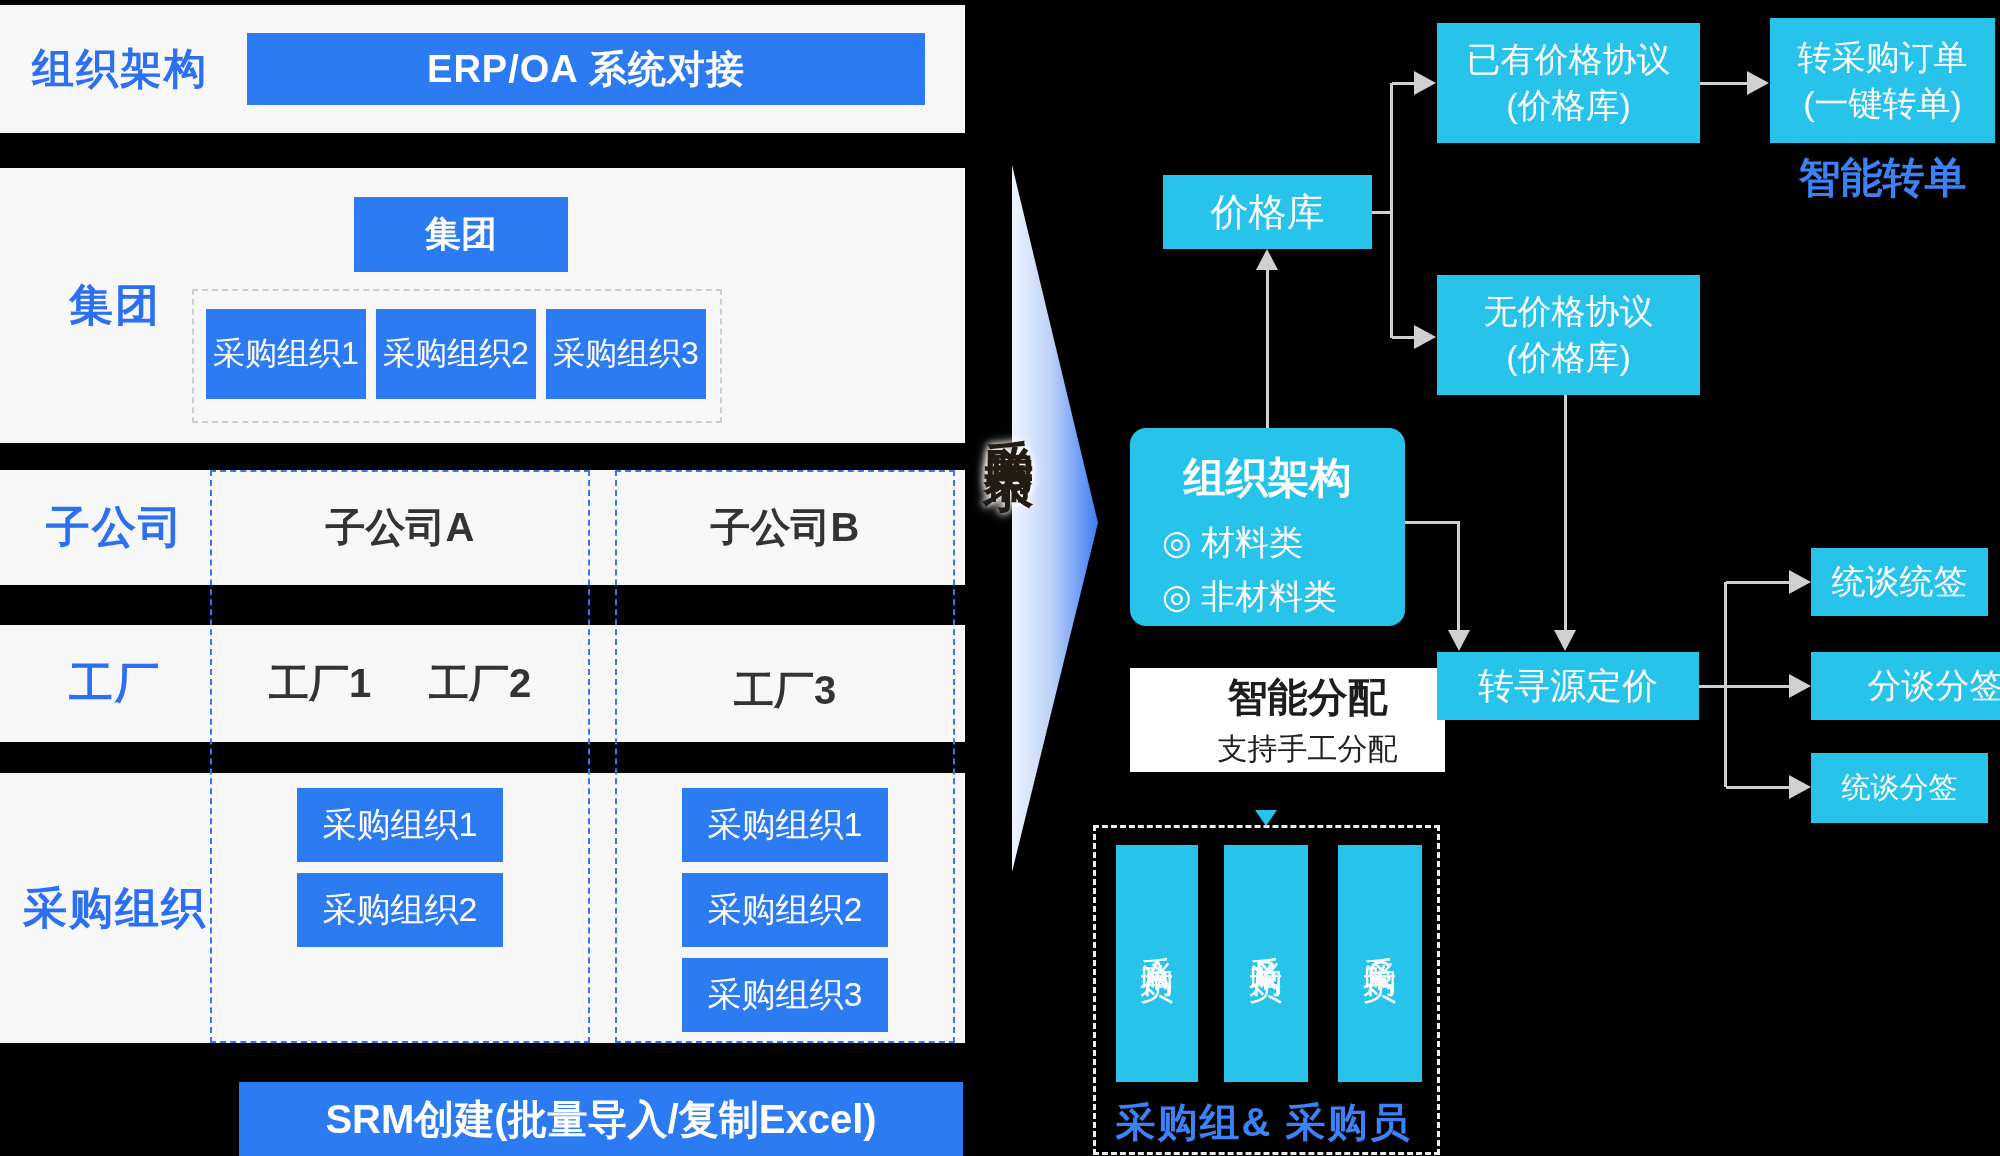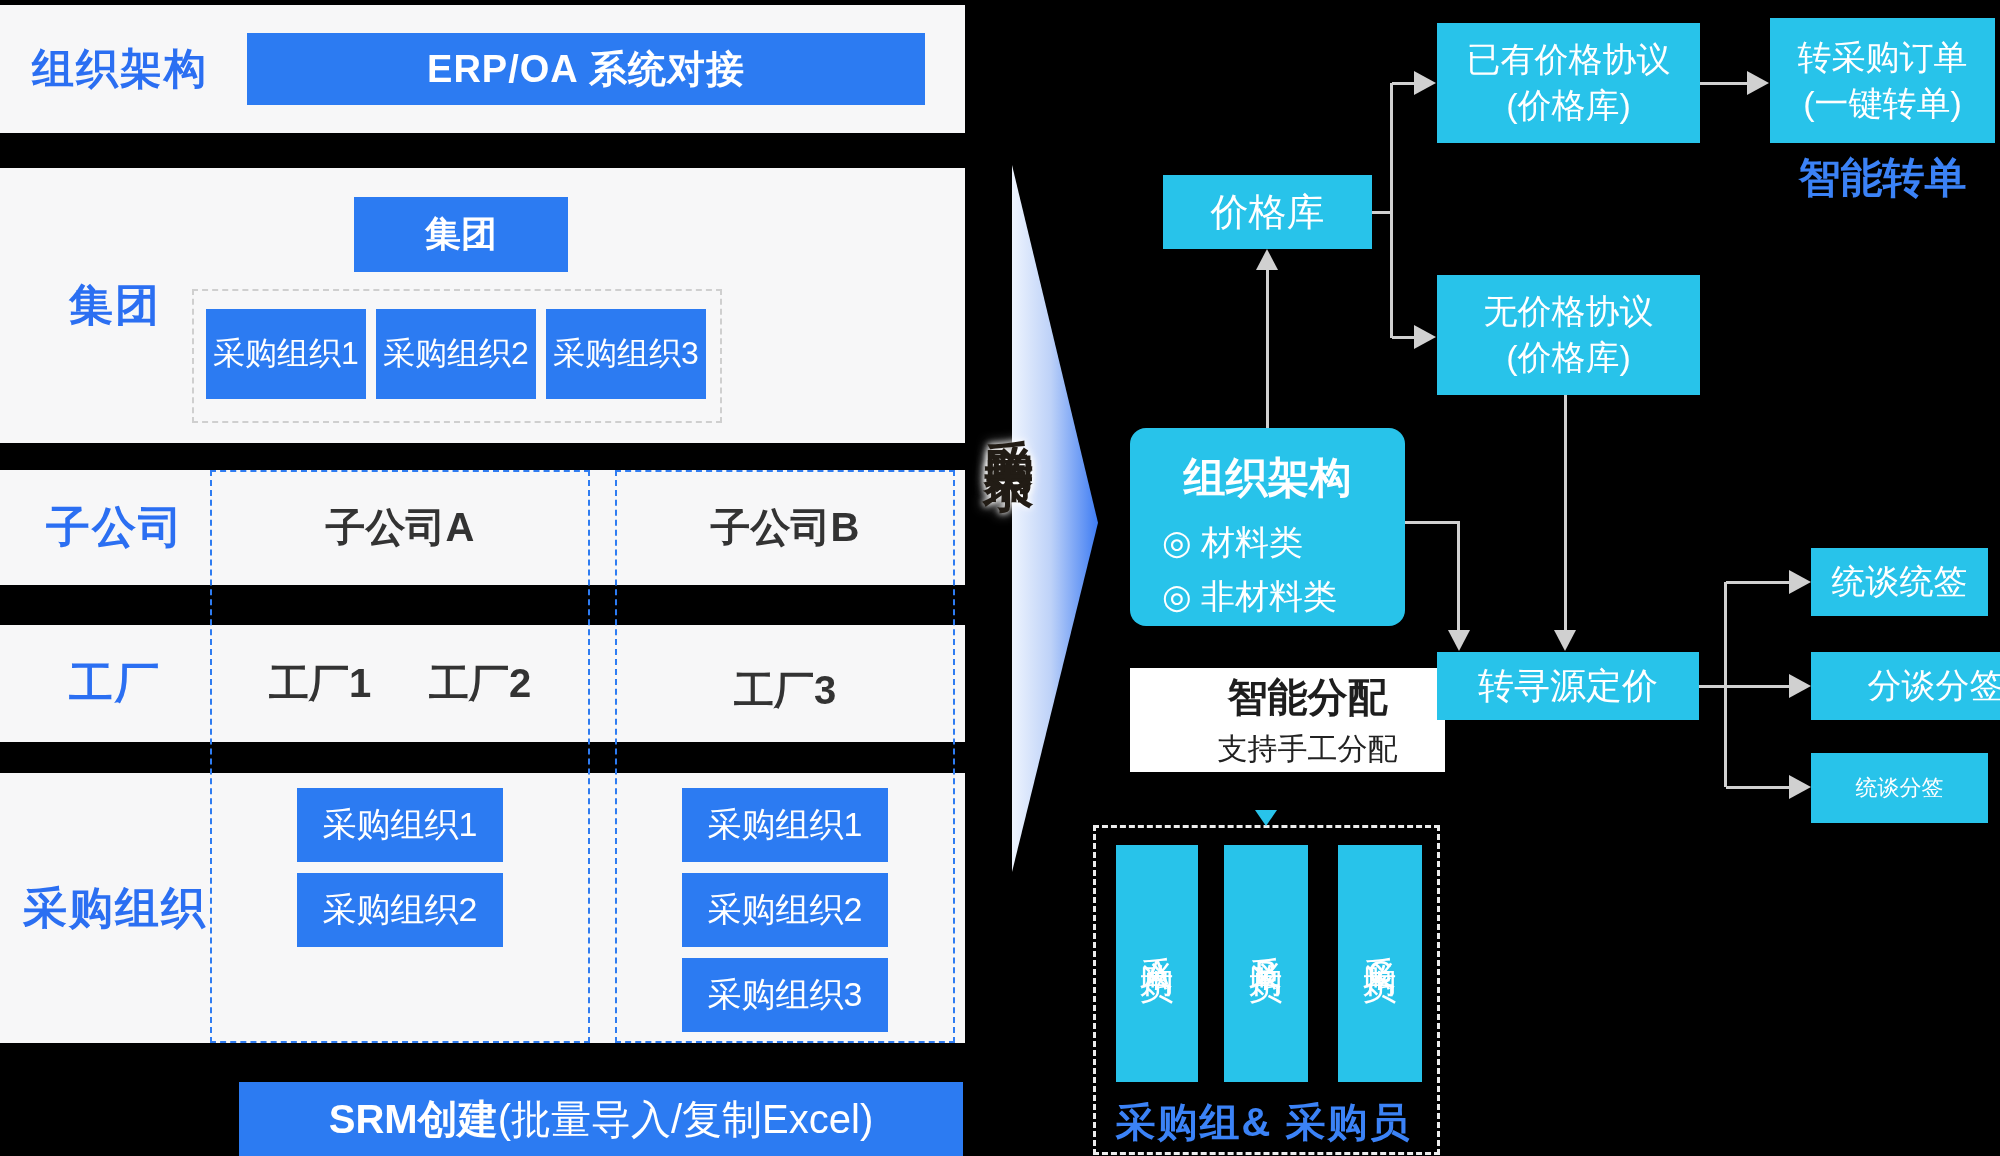--- a/index.html
+++ b/index.html
@@ -80,21 +80,21 @@
   <div class="box-blue" style="left:297px;top:873px;width:206px;height:74px;font-size:34px;">采购组织2</div>
   <div class="box-blue" style="left:682px;top:788px;width:206px;height:74px;font-size:34px;">采购组织1</div>
   <div class="box-blue" style="left:682px;top:873px;width:206px;height:74px;font-size:34px;">采购组织2</div>
   <div class="box-blue" style="left:682px;top:958px;width:206px;height:74px;font-size:34px;">采购组织3</div>
 
   <div class="dashed-blue" style="left:210px;top:470px;width:376px;height:569px;"></div>
   <div class="dashed-blue" style="left:615px;top:470px;width:336px;height:569px;"></div>
 
   <div class="box-blue" style="left:239px;top:1082px;width:724px;height:74px;font-size:40px;">
     <span style="font-weight:700;">SRM创建</span>
-      <span style="font-weight:400;">(批量导入/复制Excel)</span>
+      <span style="font-weight:700;">(批量导入/复制Excel)</span>
   </div>
 
   <div id="big-arrow"></div>
   <div id="demand-text" class="vtext">采购需求</div>
 
   <div class="box-cyan" style="left:1163px;top:175px;width:209px;height:74px;font-size:38px;">价格库</div>
 
   <div class="box-cyan" style="left:1437px;top:23px;width:263px;height:120px;font-size:34px;line-height:1.35;">
     <div>已有价格协议</div>
     <div>(价格库)</div>
@@ -120,21 +120,21 @@
 
   <div class="abs" style="left:1130px;top:668px;width:275px;height:104px;background:#fff;display:flex;flex-direction:column;align-items:center;justify-content:center;">
     <div style="font-size:40px;font-weight:700;color:#1d1d1d;">智能分配</div>
     <div style="font-size:30px;color:#222;margin-top:4px;">支持手工分配</div>
   </div>
 
   <div class="box-cyan" style="left:1437px;top:652px;width:262px;height:68px;font-size:36px;">转寻源定价</div>
 
   <div class="box-cyan" style="left:1811px;top:548px;width:177px;height:68px;font-size:34px;">统谈统签</div>
   <div class="box-cyan" style="left:1811px;top:652px;width:177px;height:68px;font-size:34px;padding-left:36px;">分谈分签</div>
-  <div class="box-cyan" style="left:1811px;top:753px;width:177px;height:70px;font-size:22px;">统谈分签</div>
+  <div class="box-cyan" style="left:1811px;top:753px;width:177px;height:70px;font-size:29px;">统谈分签</div>
 
   <div class="dashed-white" style="left:1093px;top:825px;width:341px;height:324px;"></div>
   <div id="assign-pointer"></div>
 
   <div class="buyer-box vtext" style="left:1116px;top:845px;width:82px;height:237px;">
     <span class="vtext">采购员A</span>
   </div>
   <div class="buyer-box" style="left:1224px;top:845px;width:84px;height:237px;">
     <span class="vtext">采购员B</span>
   </div>

